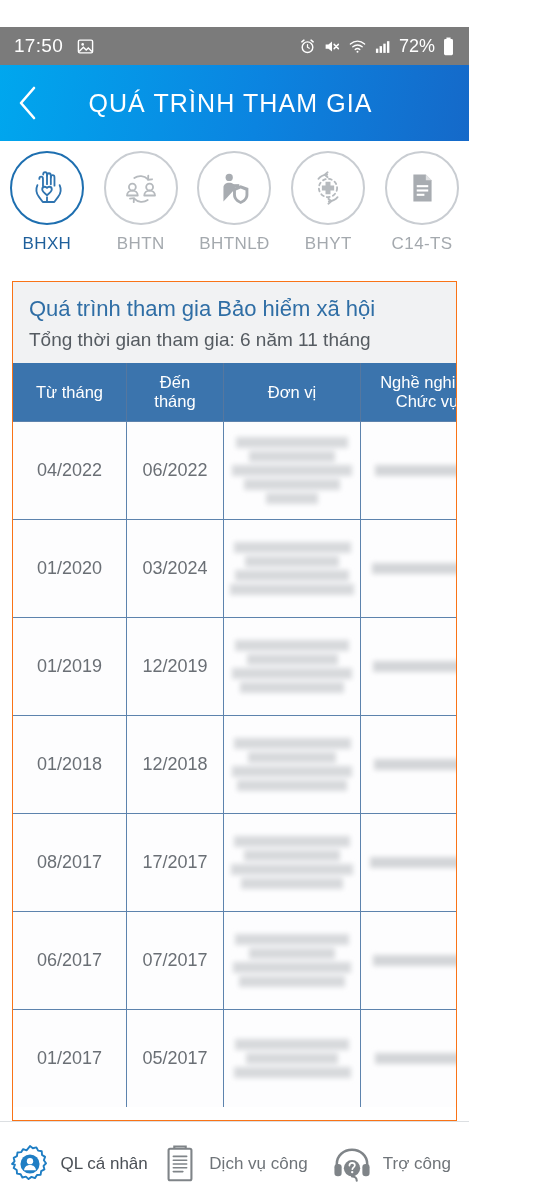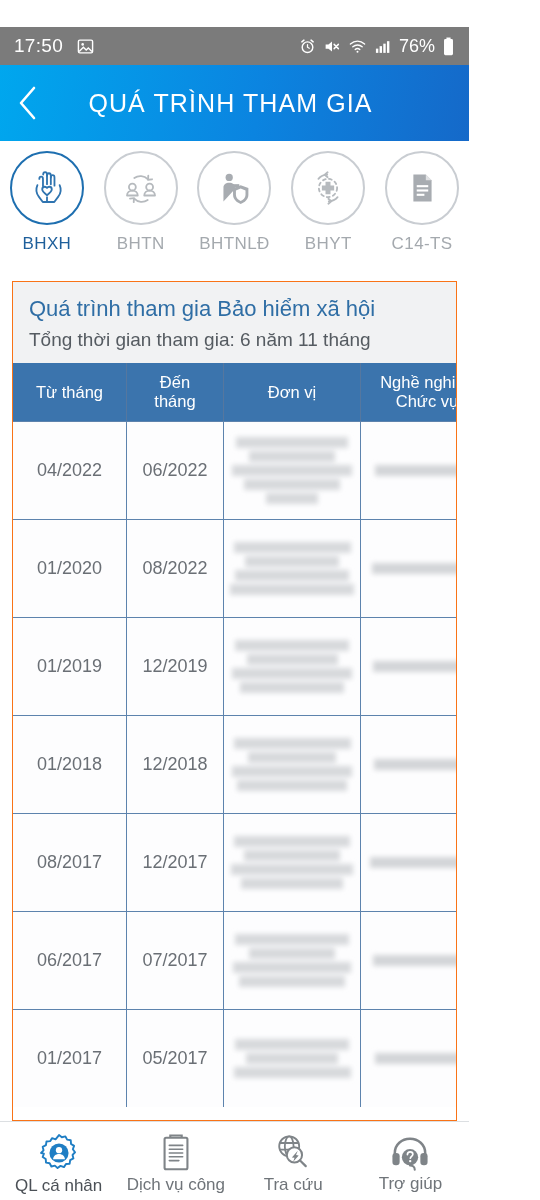--- a/index.html
+++ b/index.html
@@ -102,22 +102,22 @@
   .redact.wide .rl { background: #d3d5d8; }
   .eye-cell { cursor: pointer; }
 
   
   .bottomnav {
     flex: 0 0 84px; height: 84px; background: #ffffff;
     border-top: 1px solid #dcdfe2;
     display: flex; align-items: center;
   }
   .nav-item {
-    flex: 1 1 0; display: flex; flex-direction: column; align-items: center; justify-content: center;
-    gap: 2px; cursor: pointer;
+    flex: 1 1 0; display: flex; flex-direction: row; align-items: center; justify-content: center;
+    gap: 10px; cursor: pointer;
   }
   .nav-label { font-size: 17px; color: #6f7479; }
   .nav-item.active .nav-label { color: #4b5056; }
   .homebar-wrap { flex: 0 0 22px; background: #fff; display: flex; align-items: center; justify-content: center; }
   .homebar { width: 160px; height: 6px; border-radius: 3px; background: #b9bdc1; }
 </style>
 </head>
 <body>
 
 <div class="screen">
@@ -156,21 +156,21 @@
           </svg>
       </span>
       <span class="ic">
         <svg width="18" height="17" viewBox="0 0 24 24">
             <rect x="2" y="15" width="3.4" height="6" fill="#fff"></rect>
             <rect x="7.2" y="11.5" width="3.4" height="9.5" fill="#fff"></rect>
             <rect x="12.4" y="8" width="3.4" height="13" fill="#fff"></rect>
             <rect x="17.6" y="4.5" width="3.4" height="16.5" fill="#fff"></rect>
           </svg>
       </span>
-      <span class="pct">76%</span>
+      <span class="pct">72%</span>
       <span class="ic">
         <svg width="13" height="19" viewBox="0 0 12 22">
             <rect x="3.6" y="0.6" width="4.8" height="2" fill="#fff"></rect>
             <rect x="0.8" y="2.4" width="10.4" height="18.6" rx="1.6" fill="#fff"></rect>
           </svg>
       </span>
     </div>
   </div>
 
   <div class="header">
@@ -322,21 +322,21 @@
             <svg width="32" height="22" viewBox="0 0 32 22">
                 <path d="M2 11c4-6 9-8.6 14-8.6S26 5 30 11c-4 6-9 8.6-14 8.6S6 17 2 11z" fill="none" stroke="#2a5fa6" stroke-width="1.9"></path>
                 <circle cx="16" cy="11" r="5" fill="#2a5fa6"></circle>
               </svg>
           </span>
         </div>
       </div>
 
       <div class="trow">
         <div class="td c1">01/2020</div>
-        <div class="td c2">08/2022</div>
+        <div class="td c2">03/2024</div>
         <div class="td c3">
           <div class="redact">
               <div class="rl" style="width:90%"></div>
               <div class="rl" style="width:72%"></div>
               <div class="rl" style="width:88%"></div>
               <div class="rl" style="width:95%"></div>
             </div>
         </div>
         <div class="td c4">
           <div class="redact wide">
@@ -400,21 +400,21 @@
             <svg width="32" height="22" viewBox="0 0 32 22">
                 <path d="M2 11c4-6 9-8.6 14-8.6S26 5 30 11c-4 6-9 8.6-14 8.6S6 17 2 11z" fill="none" stroke="#2a5fa6" stroke-width="1.9"></path>
                 <circle cx="16" cy="11" r="5" fill="#2a5fa6"></circle>
               </svg>
           </span>
         </div>
       </div>
 
       <div class="trow">
         <div class="td c1">08/2017</div>
-        <div class="td c2">12/2017</div>
+        <div class="td c2">17/2017</div>
         <div class="td c3">
           <div class="redact">
               <div class="rl" style="width:89%"></div>
               <div class="rl" style="width:74%"></div>
               <div class="rl" style="width:94%"></div>
               <div class="rl" style="width:78%"></div>
             </div>
         </div>
         <div class="td c4">
           <div class="redact wide">
@@ -509,49 +509,34 @@
               <path d="M12 17h14"></path>
               <path d="M12 21h14"></path>
               <path d="M12 25h14"></path>
               <path d="M12 29h10"></path>
           </g>
         </svg>
       </span>
       <span class="nav-label">Dịch vụ công</span>
     </div>
 
-    <div class="nav-item">
-      <span class="ic">
-        <svg width="40" height="40" viewBox="0 0 42 42">
-          <g fill="none" stroke="#7f8488" stroke-width="1.9">
-            <circle cx="17" cy="14" r="10.5"></circle>
-            <ellipse cx="17" cy="14" rx="4.6" ry="10.5"></ellipse>
-            <path d="M6.8 10.5h20.4M6.8 17.5h20.4"></path>
-          </g>
-          <circle cx="22.5" cy="23" r="8" fill="#ffffff" stroke="#7f8488" stroke-width="2.1"></circle>
-          <path d="M28.4 28.8l6 6" stroke="#7f8488" stroke-width="2.3" stroke-linecap="round"></path>
-          <path d="M26 18.6l-6.2 7.2 2.8.3-1.4 4.2 5.8-6.8-2.8-.4z" fill="#7f8488"></path>
-        </svg>
-      </span>
-      <span class="nav-label">Tra cứu</span>
-    </div>
 
     <div class="nav-item">
       <span class="ic">
         <svg width="42" height="38" viewBox="0 0 44 40">
           <path d="M6 24v-4c0-8.8 7.2-15 16-15s16 6.2 16 15v4" fill="none" stroke="#7f8488" stroke-width="2.6" stroke-linecap="round"></path>
           <rect x="3.5" y="20" width="7.6" height="13" rx="3.5" fill="#7f8488"></rect>
           <rect x="32.9" y="20" width="7.6" height="13" rx="3.5" fill="#7f8488"></rect>
           <circle cx="22" cy="24.5" r="8.6" fill="#7f8488"></circle>
           <path d="M19.3 21.6c0-1.6 1.3-2.8 2.9-2.8s2.8 1.1 2.8 2.6c0 2-2.5 2.2-2.6 4.1" fill="none" stroke="#ffffff" stroke-width="1.8" stroke-linecap="round"></path>
           <circle cx="22.2" cy="28.5" r="1.25" fill="#ffffff"></circle>
           <path d="M22 33.1c3 0 5 1.9 5 4.4" fill="none" stroke="#7f8488" stroke-width="2.2" stroke-linecap="round"></path>
         </svg>
       </span>
-      <span class="nav-label">Trợ giúp</span>
+      <span class="nav-label">Trợ công</span>
     </div>
   </div>
 
   <div class="homebar-wrap">
     <div class="homebar"></div>
   </div>
 
 </div>
 
 </body></html>

